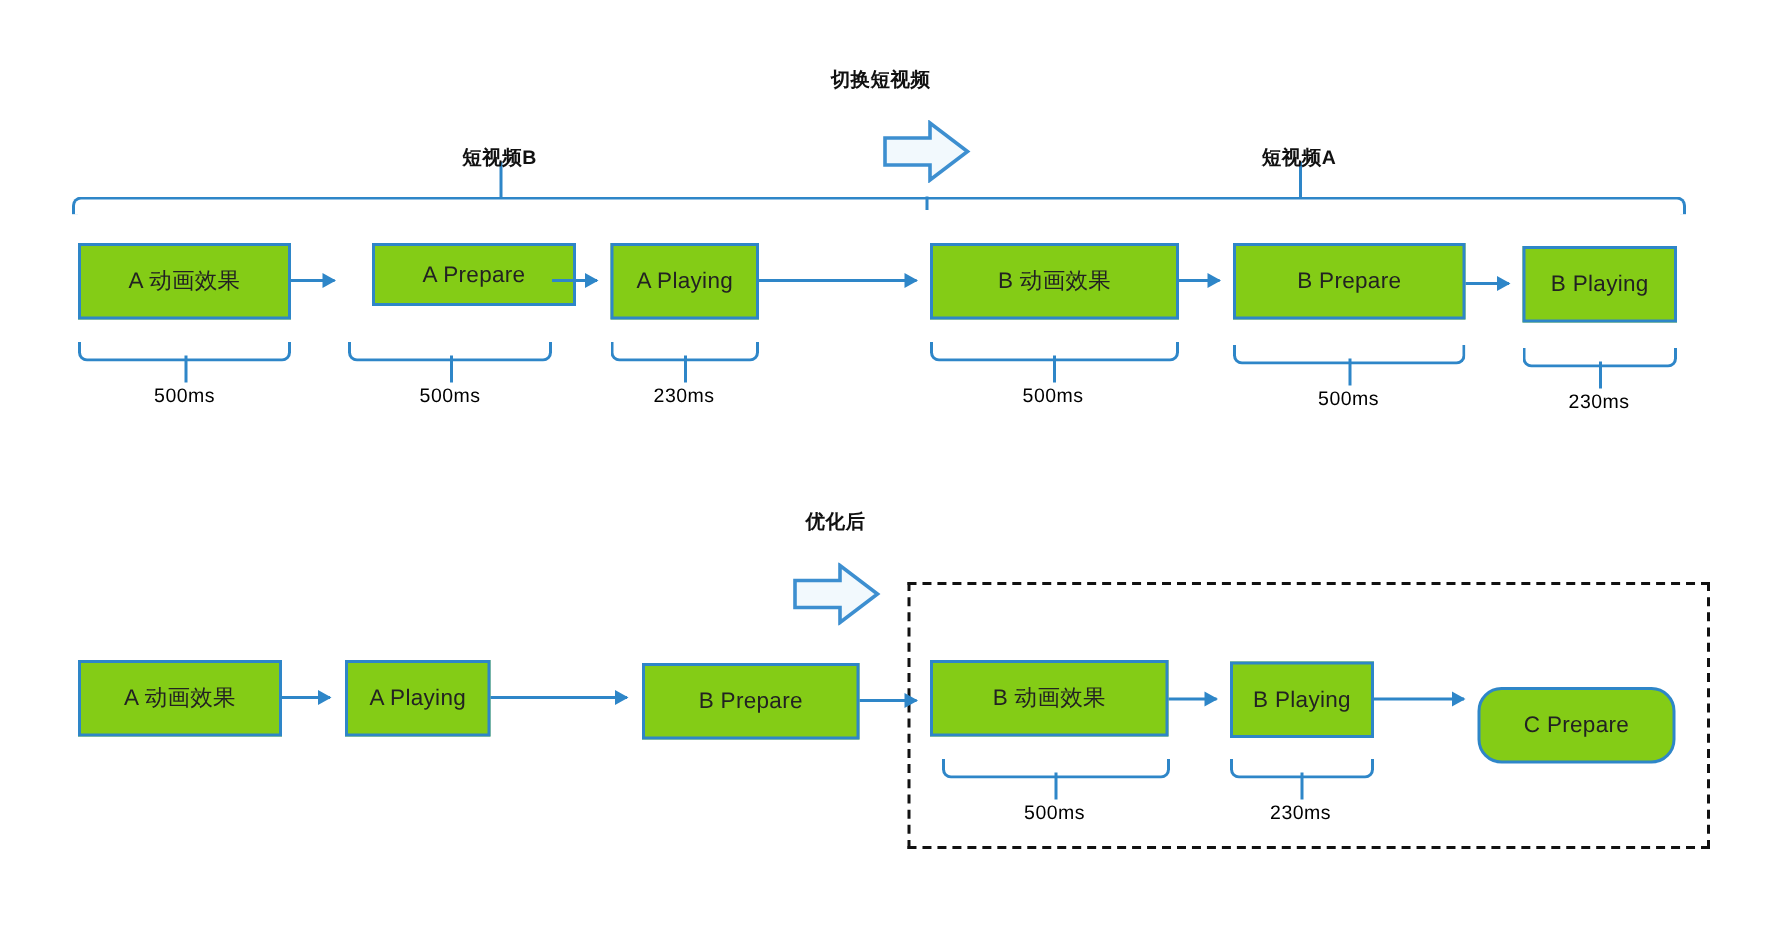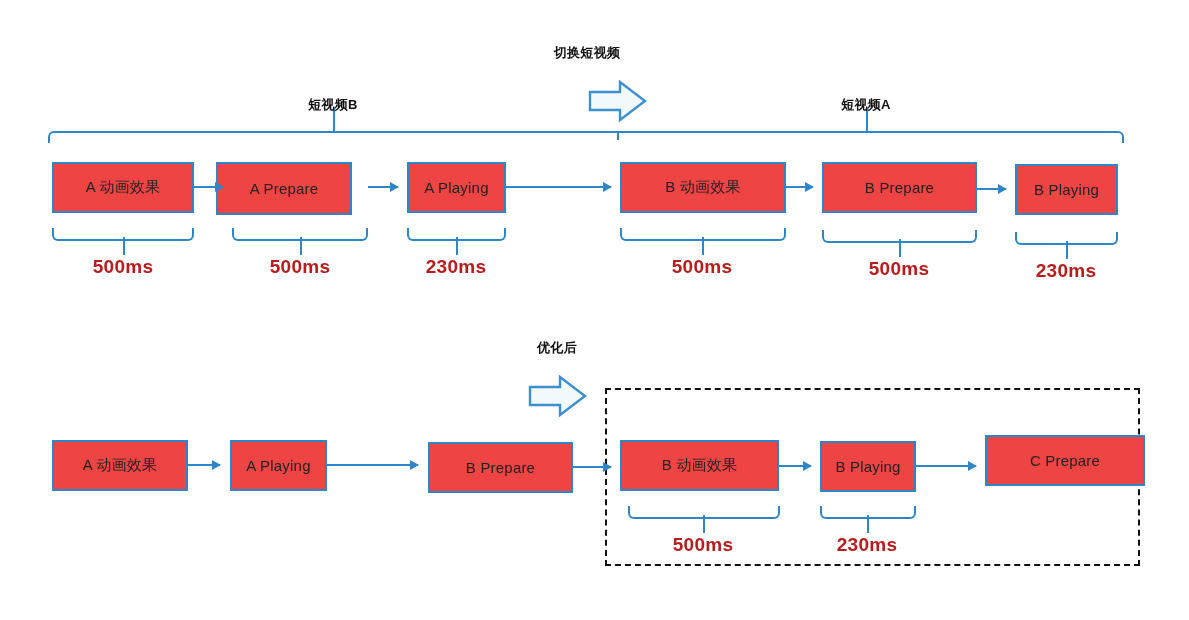--- a/index.html
+++ b/index.html
@@ -17,21 +17,21 @@
     width: 1189px;
     height: 620px;
     background: #ffffff;
     overflow: hidden;
   }
 
   
   .pbox {
     position: absolute;
     box-sizing: border-box;
-    background: #ef4444;
+    background: #84cc16;
     border: 2px solid #2e86c8;
     display: flex;
     align-items: center;
     justify-content: center;
     font-size: 15px;
     color: #222222;
     letter-spacing: 0.2px;
     white-space: nowrap;
   }
 
@@ -63,23 +63,23 @@
     height: 13px;
     background: transparent;
   }
   .brk-stem {
     position: absolute;
     width: 2px;
     background: #2e86c8;
   }
   .brk-label {
     position: absolute;
-    font-size: 19px;
-    font-weight: bold;
-    color: #b91c1c;
+    font-size: 13px;
+    font-weight: normal;
+    color: #000000;
     white-space: nowrap;
     transform: translateX(-50%);
     letter-spacing: 0.3px;
   }
 
   
   .gbrk {
     position: absolute;
     box-sizing: border-box;
     border: 2px solid #2e86c8;
@@ -142,21 +142,21 @@
 
   <div class="gbrk" style="left:48px; top:131px; width:1076px;"></div>
   <div class="gtick" style="left:333px; top:108px; height:24px;"></div>
   <div class="gtick" style="left:866px; top:108px; height:24px;"></div>
   <div class="gtick" style="left:617px; top:131px; height:9px;"></div>
 
   <div class="glabel" style="left:333px; top:96px;">短视频B</div>
   <div class="glabel" style="left:866px; top:96px;">短视频A</div>
 
   <div class="pbox" style="left:52px;  top:162px; width:142px; height:51px;">A 动画效果</div>
-  <div class="pbox" style="left:216px; top:162px; width:136px; height:53px;">A Prepare</div>
+  <div class="pbox" style="left:248px; top:162px; width:136px; height:42px;">A Prepare</div>
   <div class="pbox" style="left:407px; top:162px; width:99px;  height:51px;">A Playing</div>
   <div class="pbox" style="left:620px; top:162px; width:166px; height:51px;">B 动画效果</div>
   <div class="pbox" style="left:822px; top:162px; width:155px; height:51px;">B Prepare</div>
   <div class="pbox" style="left:1015px;top:164px; width:103px; height:51px;">B Playing</div>
 
   <div class="conn" style="left:194px; top:186px; width:29px;"></div>
   <div class="conn" style="left:368px; top:186px; width:30px;"></div>
   <div class="conn" style="left:506px; top:186px; width:105px;"></div>
   <div class="conn" style="left:786px; top:186px; width:27px;"></div>
   <div class="conn" style="left:977px; top:188px; width:29px;"></div>
@@ -193,21 +193,21 @@
     </svg>
   </div>
 
   <div class="dashed-region" style="left:605px; top:388px; width:535px; height:178px;"></div>
 
   <div class="pbox" style="left:52px;  top:440px; width:136px; height:51px;">A 动画效果</div>
   <div class="pbox" style="left:230px; top:440px; width:97px;  height:51px;">A Playing</div>
   <div class="pbox" style="left:428px; top:442px; width:145px; height:51px;">B Prepare</div>
   <div class="pbox" style="left:620px; top:440px; width:159px; height:51px;">B 动画效果</div>
   <div class="pbox" style="left:820px; top:441px; width:96px;  height:51px;">B Playing</div>
-  <div class="pbox" style="left:985px; top:435px; width:160px; height:51px;">C Prepare</div>
+  <div class="pbox" style="left:985px; top:458px; width:132px; height:51px;border-radius:16px;">C Prepare</div>
 
   <div class="conn" style="left:188px; top:464px; width:32px;"></div>
   <div class="conn" style="left:327px; top:464px; width:91px;"></div>
   <div class="conn" style="left:573px; top:466px; width:38px;"></div>
   <div class="conn" style="left:779px; top:465px; width:32px;"></div>
   <div class="conn" style="left:916px; top:465px; width:60px;"></div>
 
   <div class="brk" style="left:628px; top:506px; width:152px;"></div>
   <div class="brk-stem" style="left:703px; top:515px; height:18px;"></div>
   <div class="brk-label" style="left:703px; top:534px;">500ms</div>

